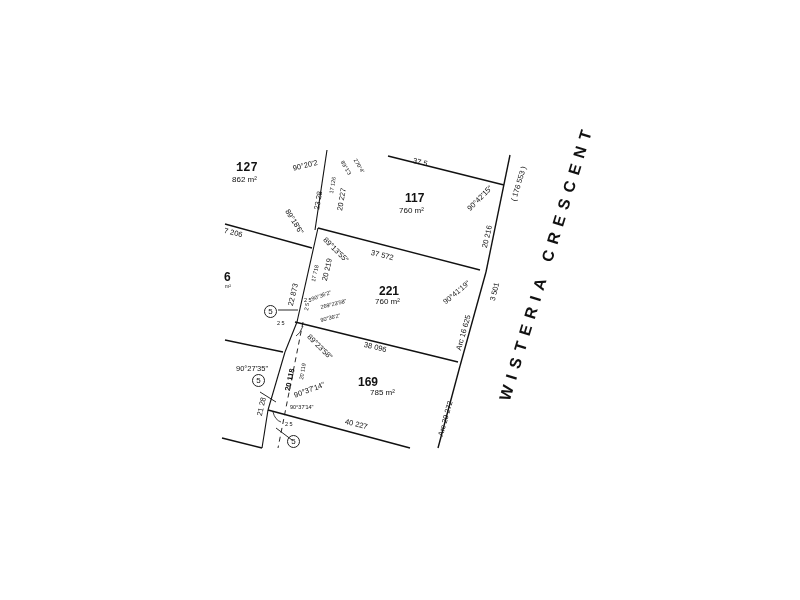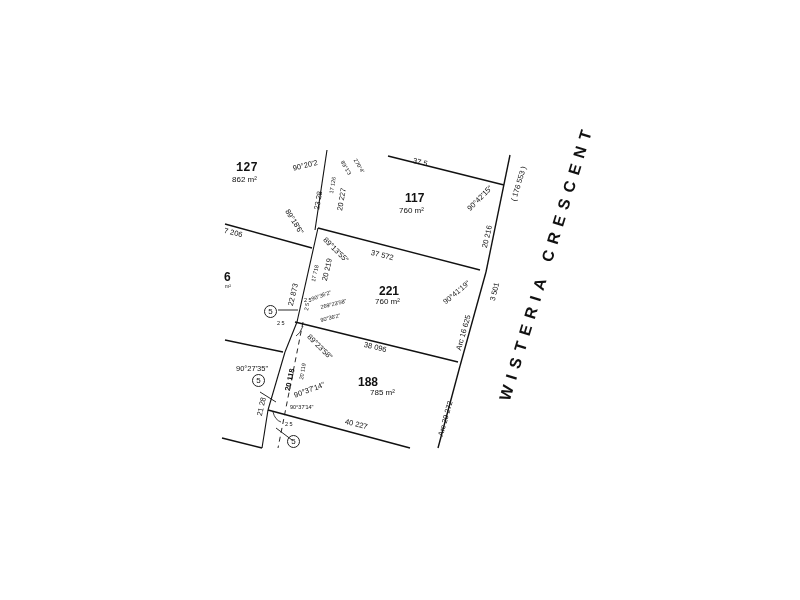--- a/index.html
+++ b/index.html
@@ -55,21 +55,21 @@
 
 <div class="lbl lot-num" style="left:236px;top:162px;font-family:Liberation Mono, monospace;">127</div>
 <div class="lbl area" style="left:232px;top:176px;">862 m²</div>
 
 <div class="lbl lot-num" style="left:405px;top:192px;">117</div>
 <div class="lbl area" style="left:399px;top:207px;">760 m²</div>
 
 <div class="lbl lot-num" style="left:379px;top:285px;">221</div>
 <div class="lbl area" style="left:375px;top:298px;">760 m²</div>
 
-<div class="lbl lot-num" style="left:358px;top:376px;">188</div>
+<div class="lbl lot-num" style="left:358px;top:376px;">169</div>
 <div class="lbl area" style="left:354px;top:389px;margin-left:16px;">785 m²</div>
 
 <div class="lbl lot-num" style="left:224px;top:271px;">6</div>
 <div class="lbl area" style="left:225px;top:284px;font-size:5px;">m²</div>
 
 <div class="lbl road" style="left:497px;top:398px;transform:rotate(-73deg);">WISTERIA CRESCENT</div>
 
 <div class="lbl dim" style="left:414px;top:157px;transform:rotate(14deg);">37 5</div>
 <div class="lbl dim" style="left:510px;top:200px;transform:rotate(-73deg);">( 176 553 )</div>
 <div class="lbl dim" style="left:481px;top:247px;transform:rotate(-77deg);">20 216</div>

